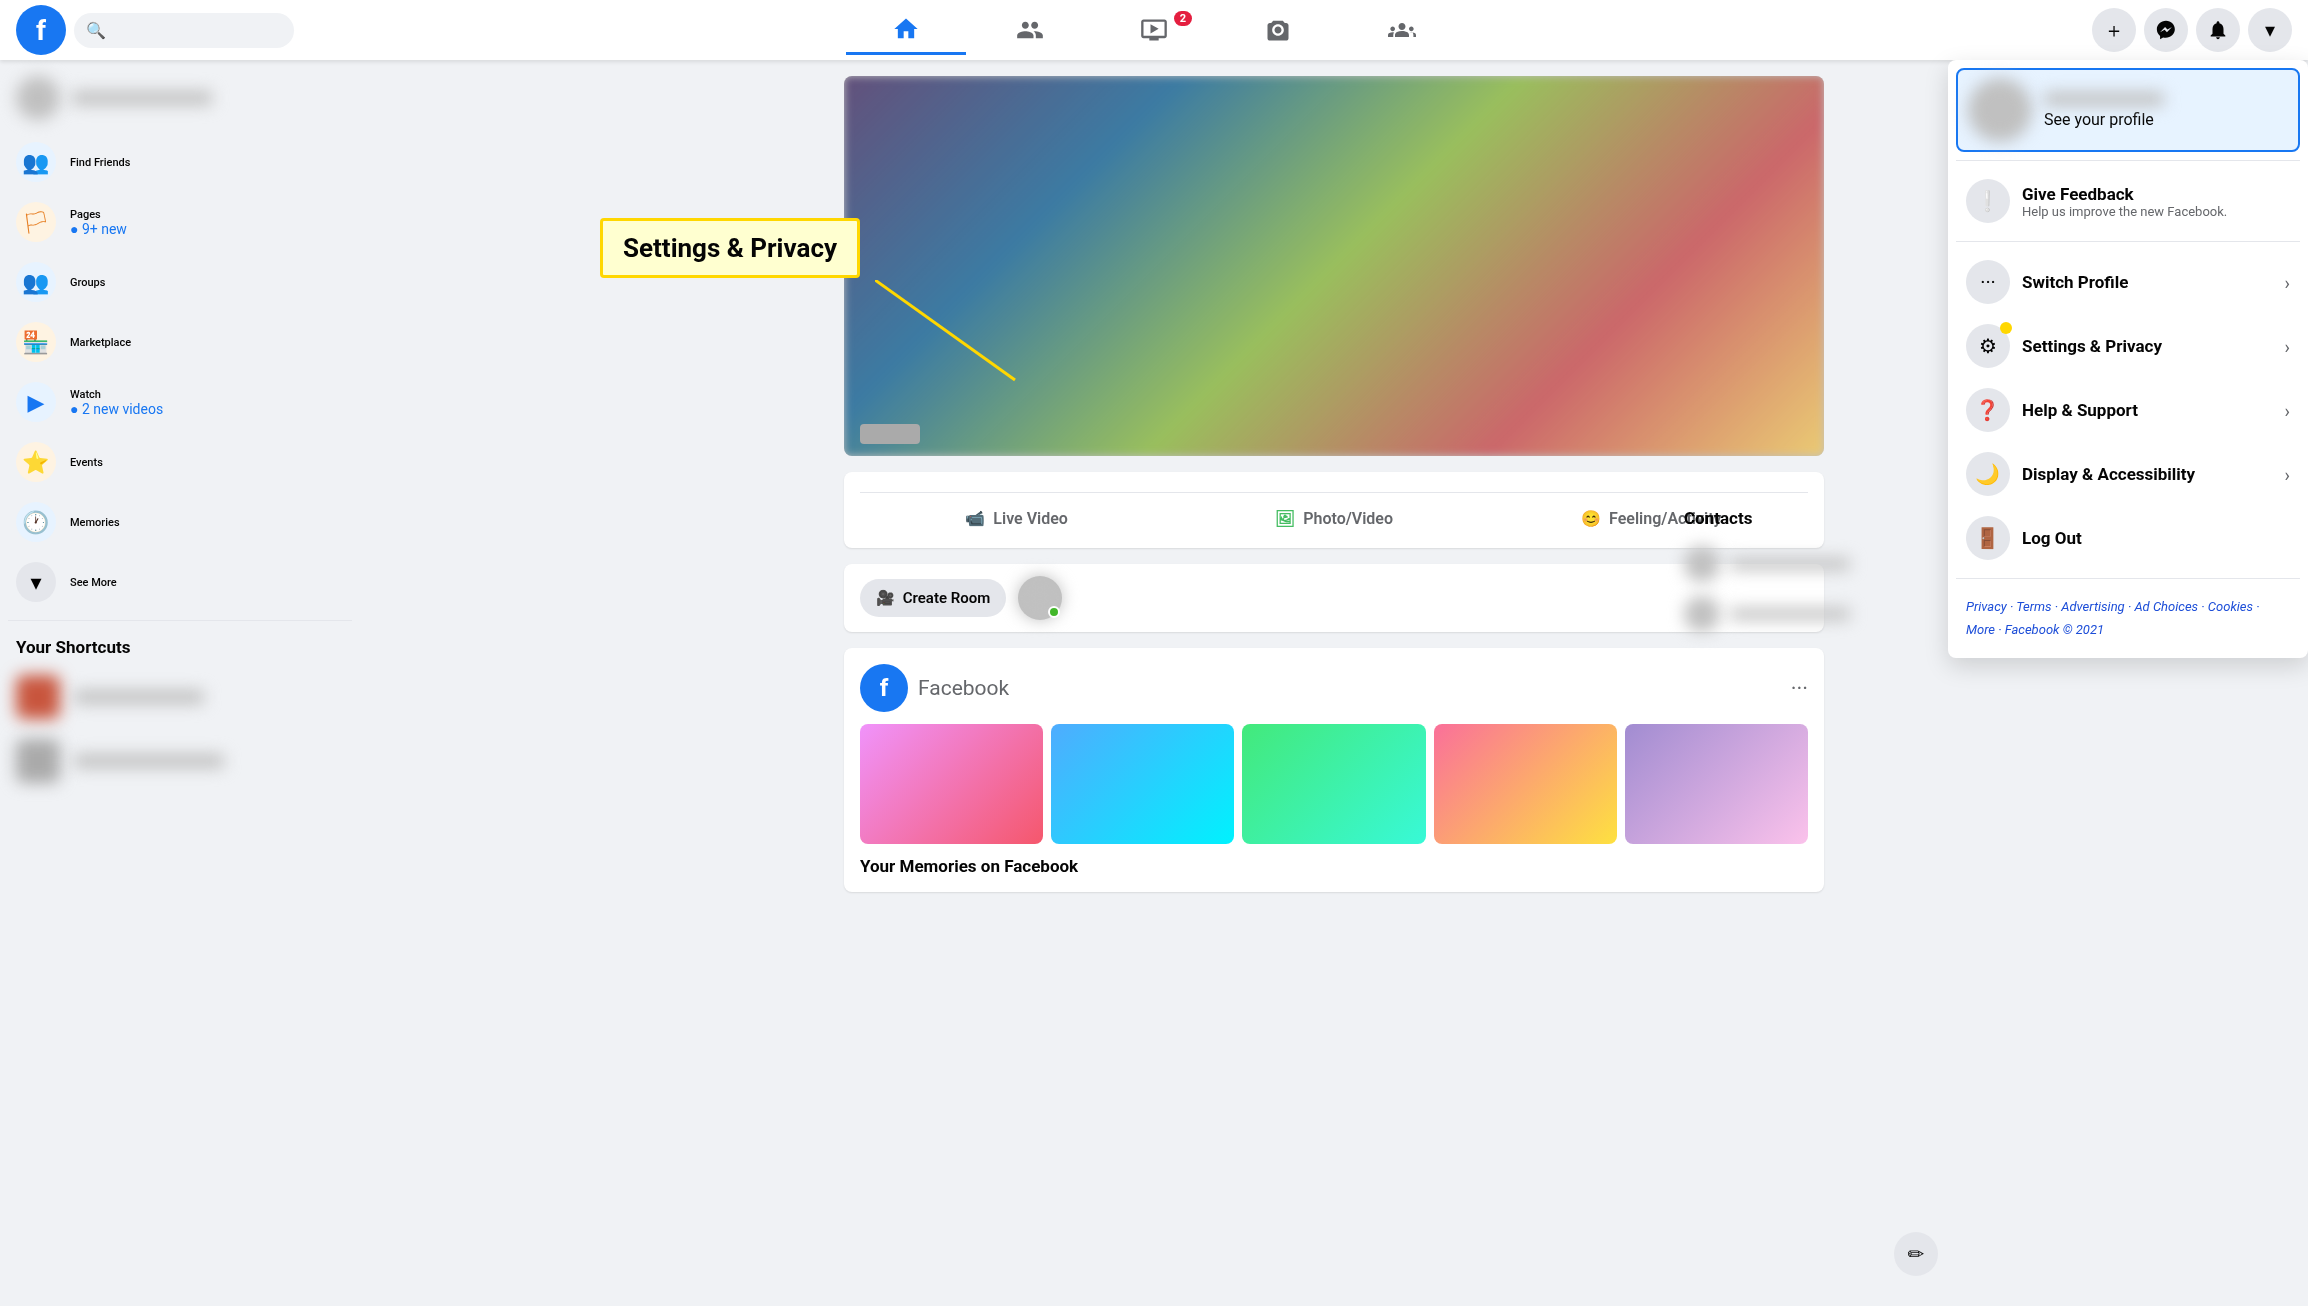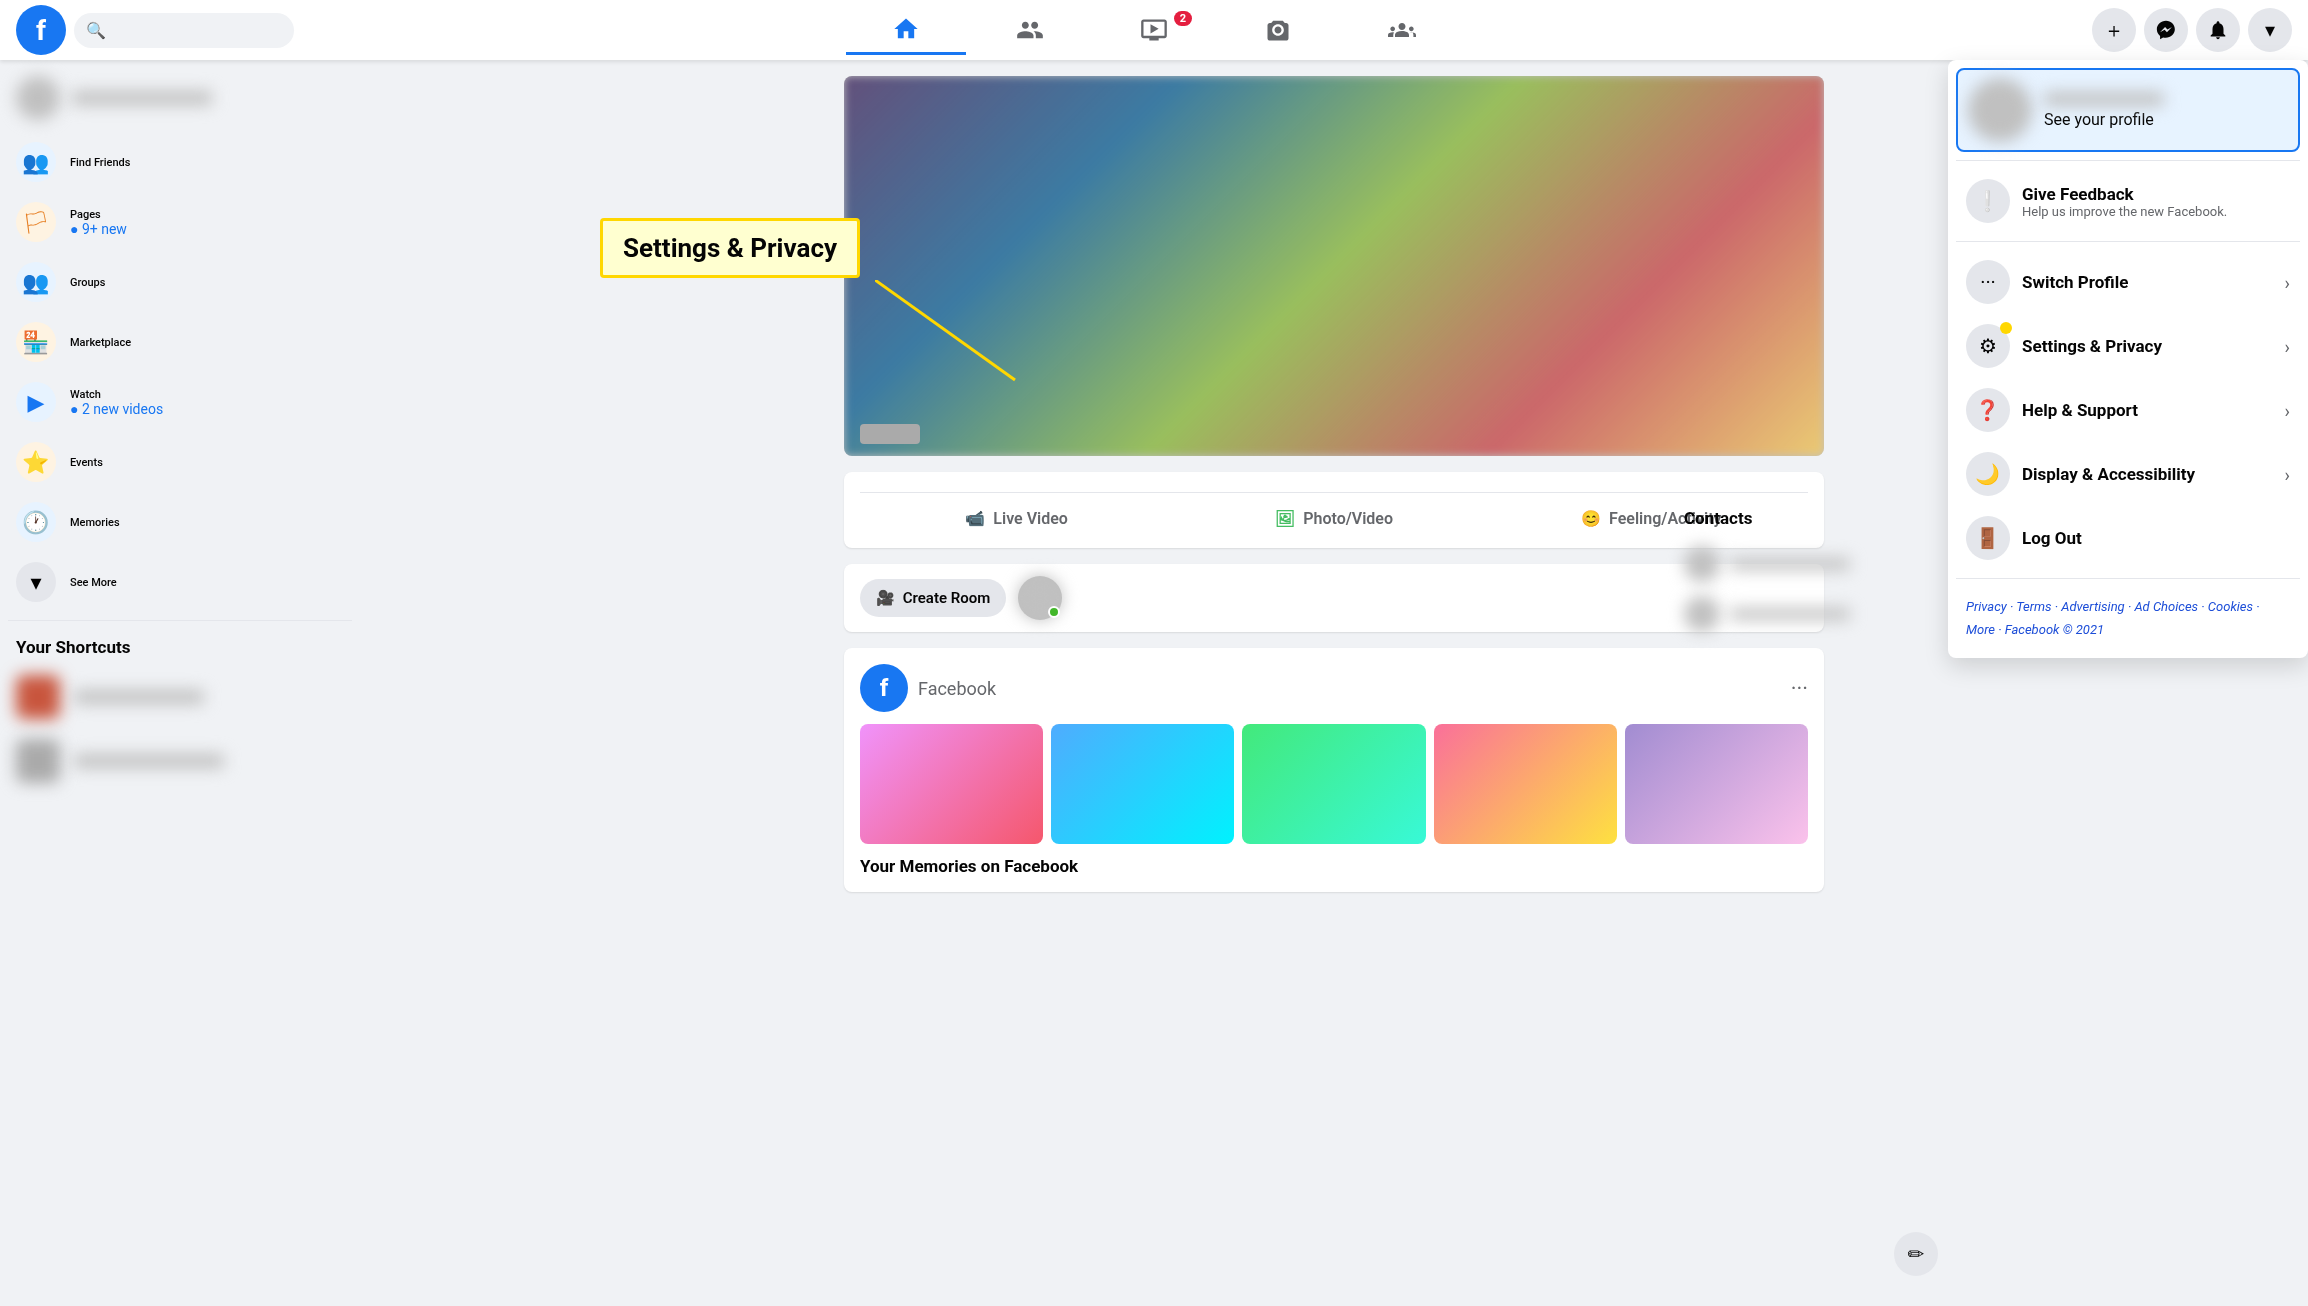--- a/index.html
+++ b/index.html
@@ -654,21 +654,21 @@
       <div class="room-avatar" data-name="room-avatar">
         <div style="width:44px;height:44px;background:#c0c0c0;border-radius:50%;" class="blurred"></div>
         <div class="room-avatar-dot" data-name="room-avatar-online-dot"></div>
       </div>
     </div>
 
     <div class="memories-card" data-name="memories-card">
       <div class="memories-header">
         <div class="memories-fb-icon" data-name="memories-fb-icon">f</div>
         <div style="flex:1;">
-          <div style="font-size:18px;color:#65676b;" data-name="memories-subtitle">Facebook</div>
+          <div style="font-size:21px;color:#65676b;" data-name="memories-subtitle">Facebook</div>
         </div>
         <span class="memories-dots" data-name="memories-more-button">···</span>
       </div>
       <div class="memories-images" data-name="memories-images">
         <div class="memory-img" data-name="memory-img-1"></div>
         <div class="memory-img" data-name="memory-img-2"></div>
         <div class="memory-img" data-name="memory-img-3"></div>
         <div class="memory-img" data-name="memory-img-4"></div>
         <div class="memory-img" data-name="memory-img-5"></div>
       </div>

